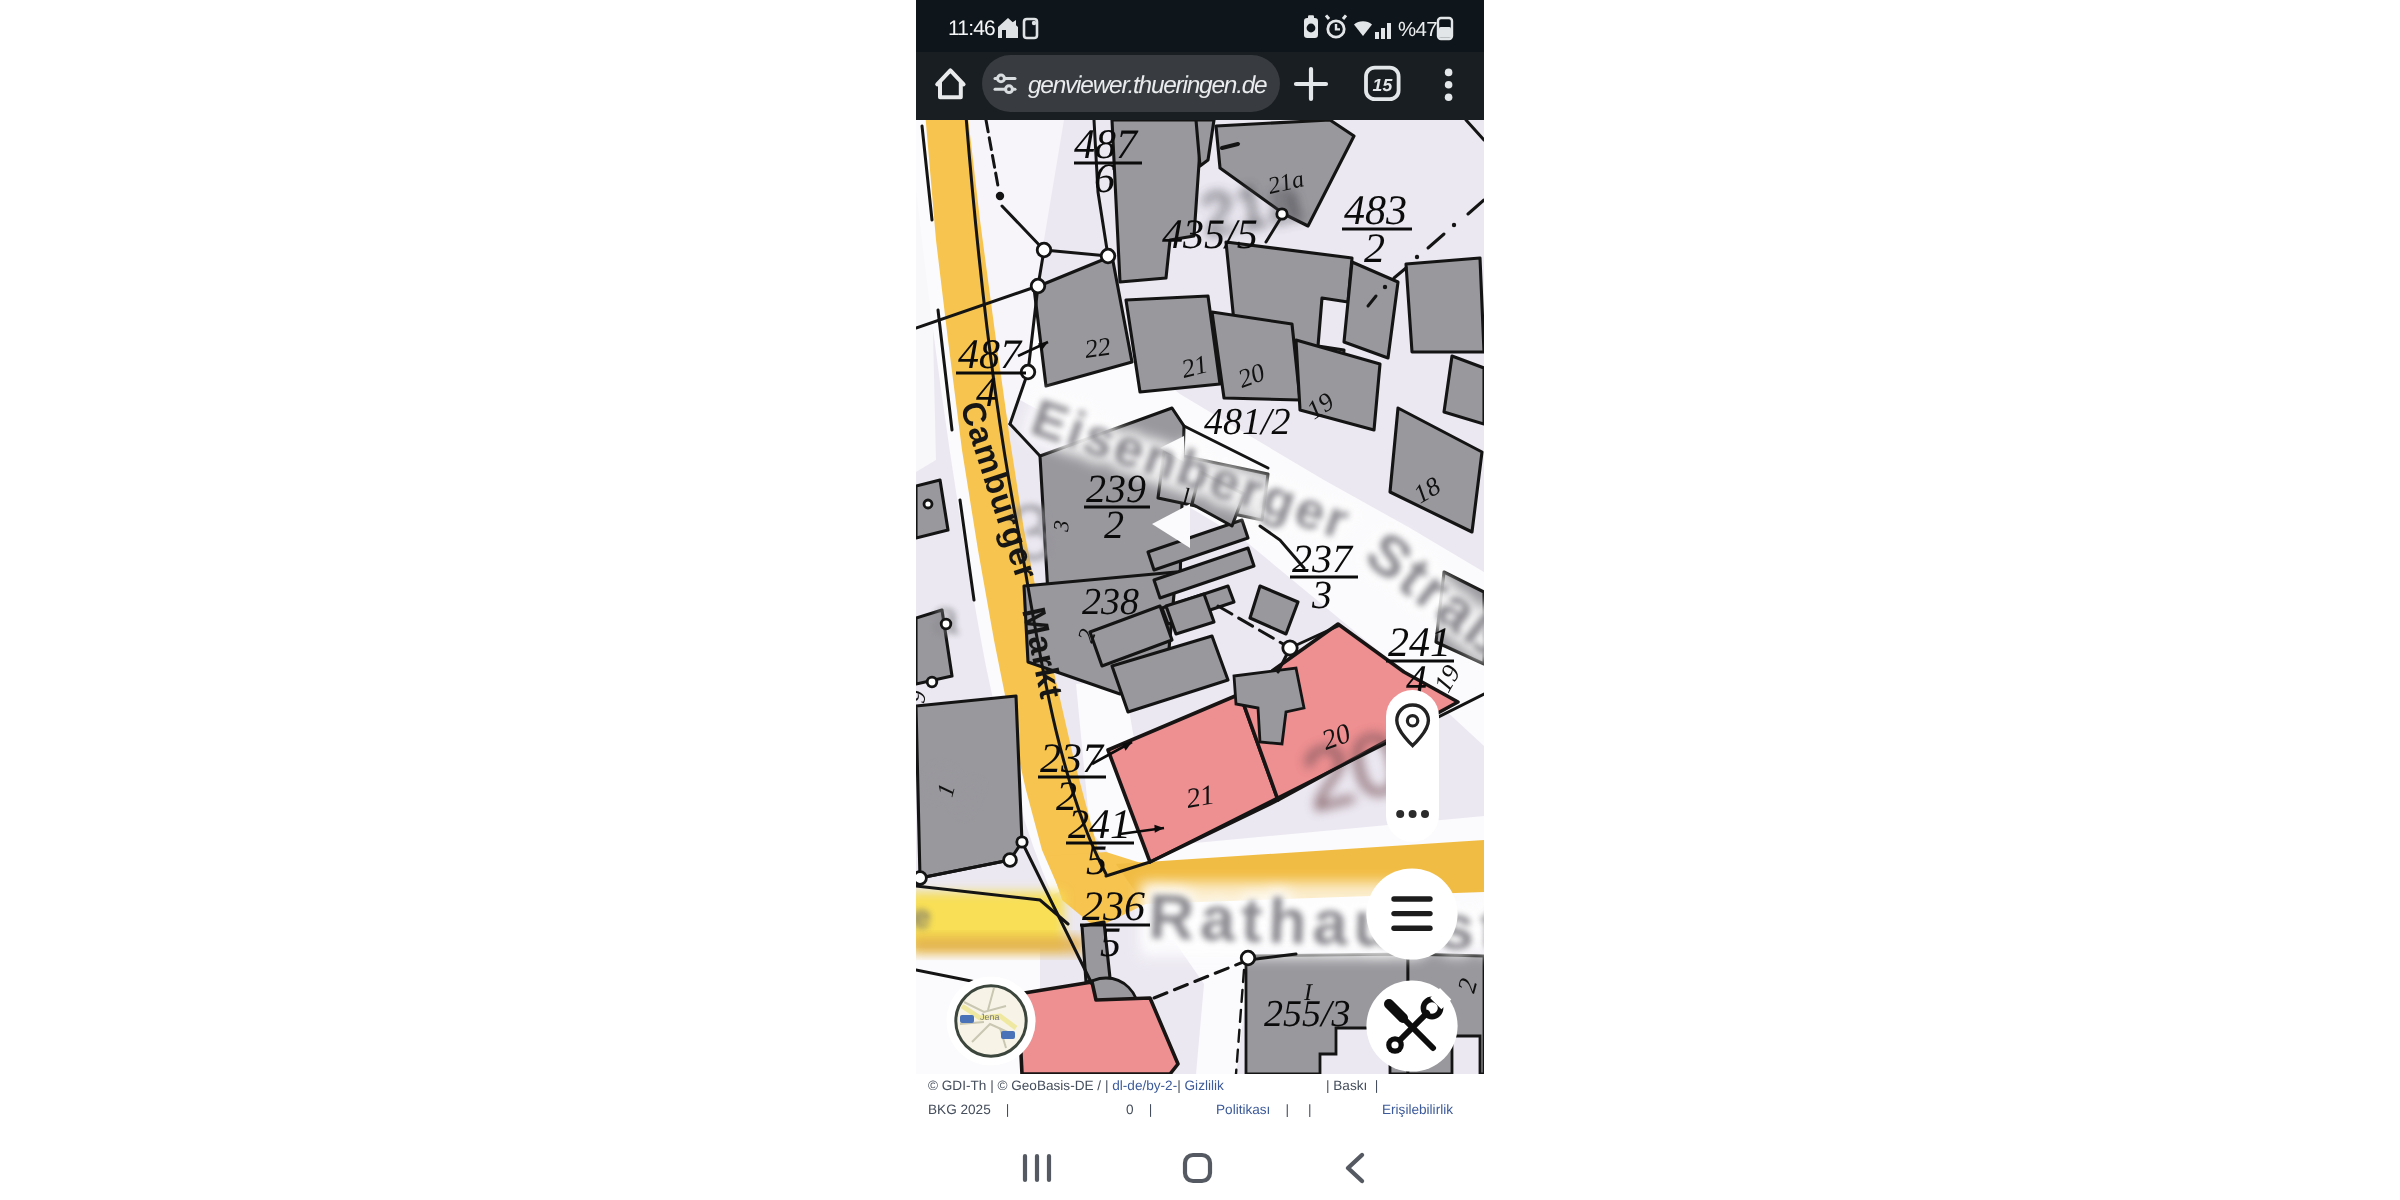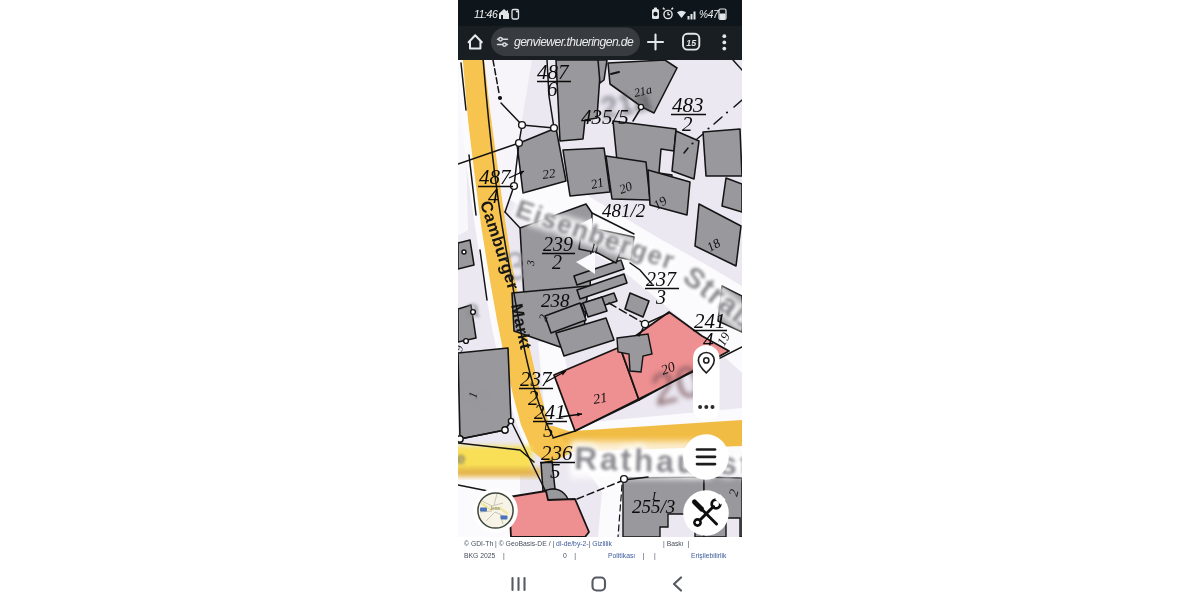--- a/index.html
+++ b/index.html
@@ -1,18 +1,18 @@
 <!DOCTYPE html>
 <html><head>
 <meta charset="utf-8">
 <style>
   html,body{margin:0;padding:0;background:#fff;width:1200px;height:600px;overflow:hidden;}
   body{font-family:"Liberation Sans",sans-serif;position:relative;}
   .phone{position:absolute;left:458px;top:0;width:284px;height:600px;background:#fff;}
-  .statusbar{position:absolute;left:0;top:0;width:284px;height:26px;background:#0f161b;font-style:italic;}
+  .statusbar{position:absolute;left:0;top:0;width:284px;height:26px;background:#0f161b;}
   .urlbar{position:absolute;left:0;top:26px;width:284px;height:34px;background:#191e22;font-style:italic;}
   .maparea{position:absolute;left:0;top:60px;width:284px;height:477px;overflow:hidden;}
   .attrib{position:absolute;left:0;top:537px;width:284px;height:63px;background:#fff;
           font-size:6.8px;color:#454e5c;}
   .attrib span.b{color:#3c5a9a;}
 </style>
 </head>
 <body>
 
 <div class="phone">

